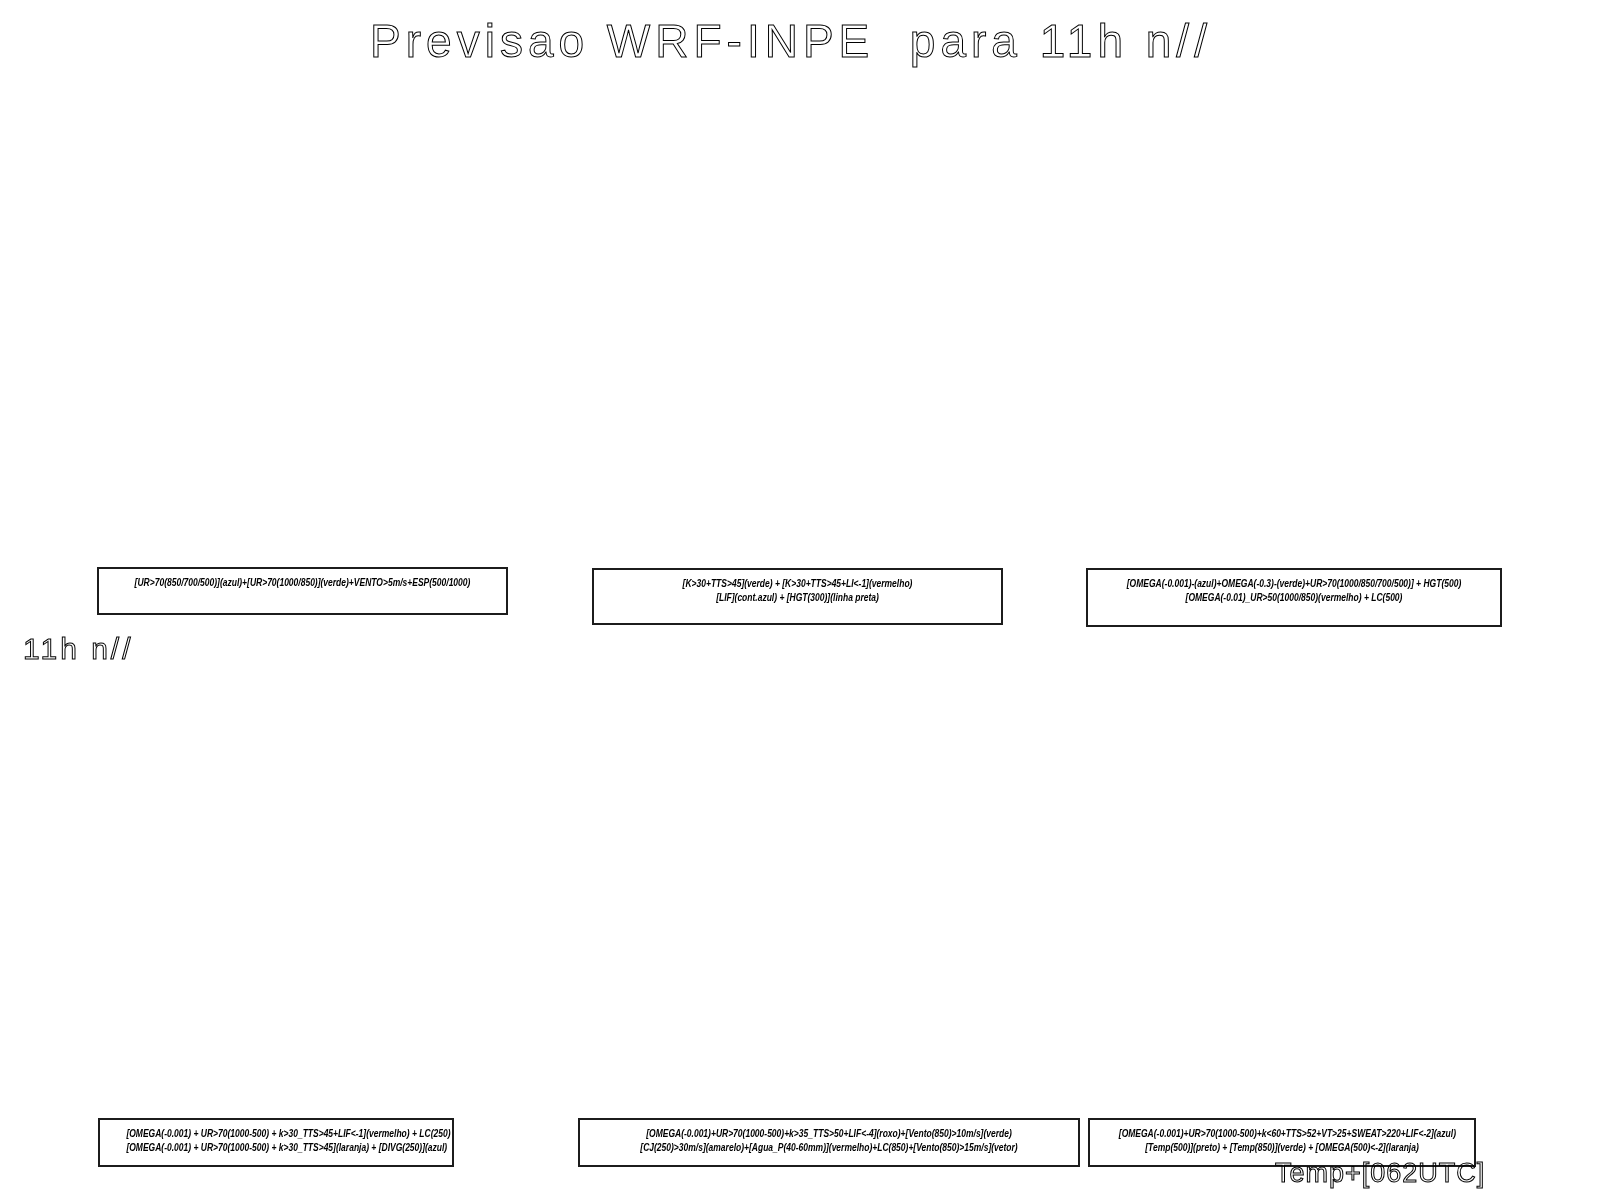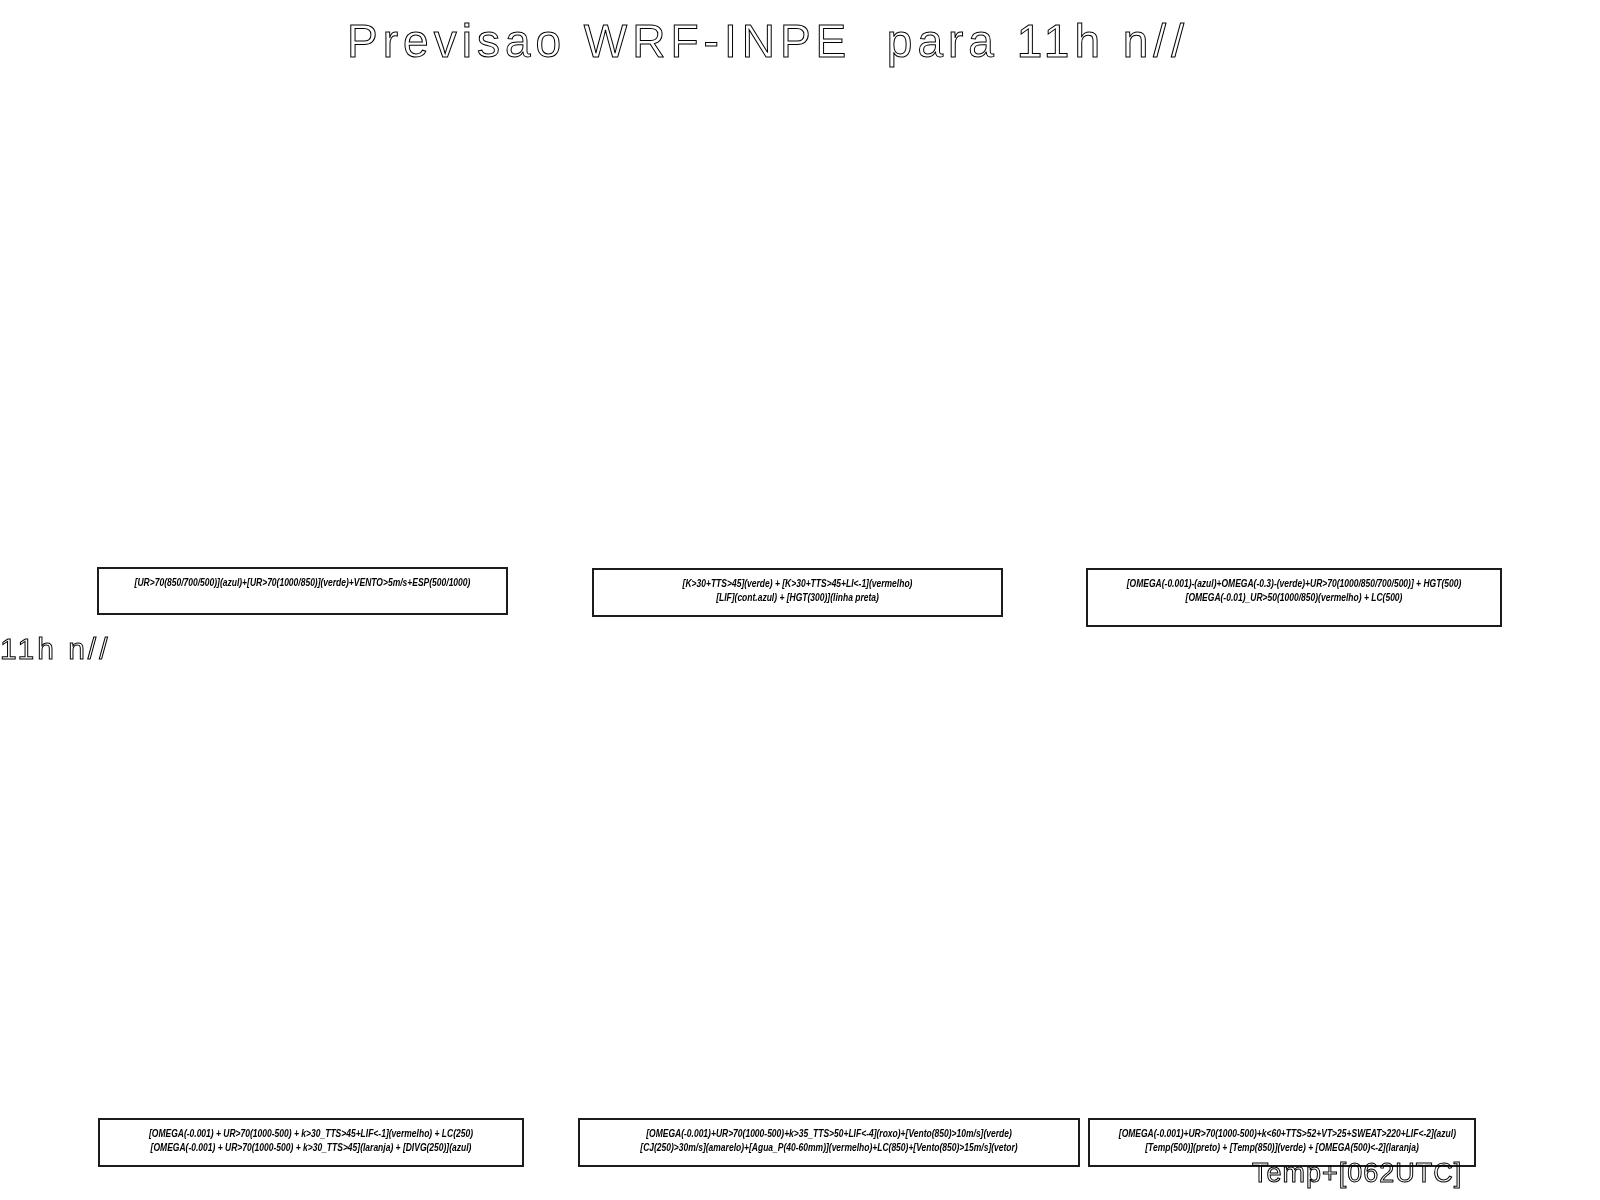--- a/index.html
+++ b/index.html
@@ -15,20 +15,21 @@
     font-family: "Liberation Sans", sans-serif;
     color: #000000;
   }
 
   
   .stroke-text {
     color: #a16207;
     -webkit-text-fill-color: rgba(0,0,0,0);
     -webkit-text-stroke: 1px #000000;
     white-space: pre;
+    margin-left: 23px;
   }
 
   .page-title {
     position: absolute;
     top: 14px;
     left: 0;
     width: 1536px;
     text-align: center;
     font-size: 46px;
     letter-spacing: 5px;
@@ -67,23 +68,23 @@
     text-align: center;
     font-weight: 700;
     font-size: 10px;
     line-height: 14px;
     letter-spacing: 0;
     transform: scaleX(0.85);
     transform-origin: 50% 50%;
   }
 
   .p0 { left:  97px; top:  567px; width: 411px; height: 48px; }
-  .p1 { left: 592px; top:  568px; width: 411px; height: 49px; }
+  .p1 { left: 592px; top:  568px; width: 411px; height: 57px; }
   .p2 { left: 1086px; top: 568px; width: 416px; height: 59px; }
-  .p3 { left:  98px; top: 1118px; width: 426px; height: 49px; }
+  .p3 { left:  98px; top: 1118px; width: 356px; height: 49px; }
   .p4 { left: 578px; top: 1118px; width: 502px; height: 49px; }
   .p5 { left: 1088px; top: 1118px; width: 388px; height: 49px; }
 </style>
 </head>
 <body>
 
 <div class="page-title stroke-text">Previsao WRF-INPE  para 11h n//</div>
 
 <div class="panel p0">
   <div class="pline">[UR&gt;70(850/700/500)](azul)+[UR&gt;70(1000/850)](verde)+VENTO&gt;5m/s+ESP(500/1000)</div>

